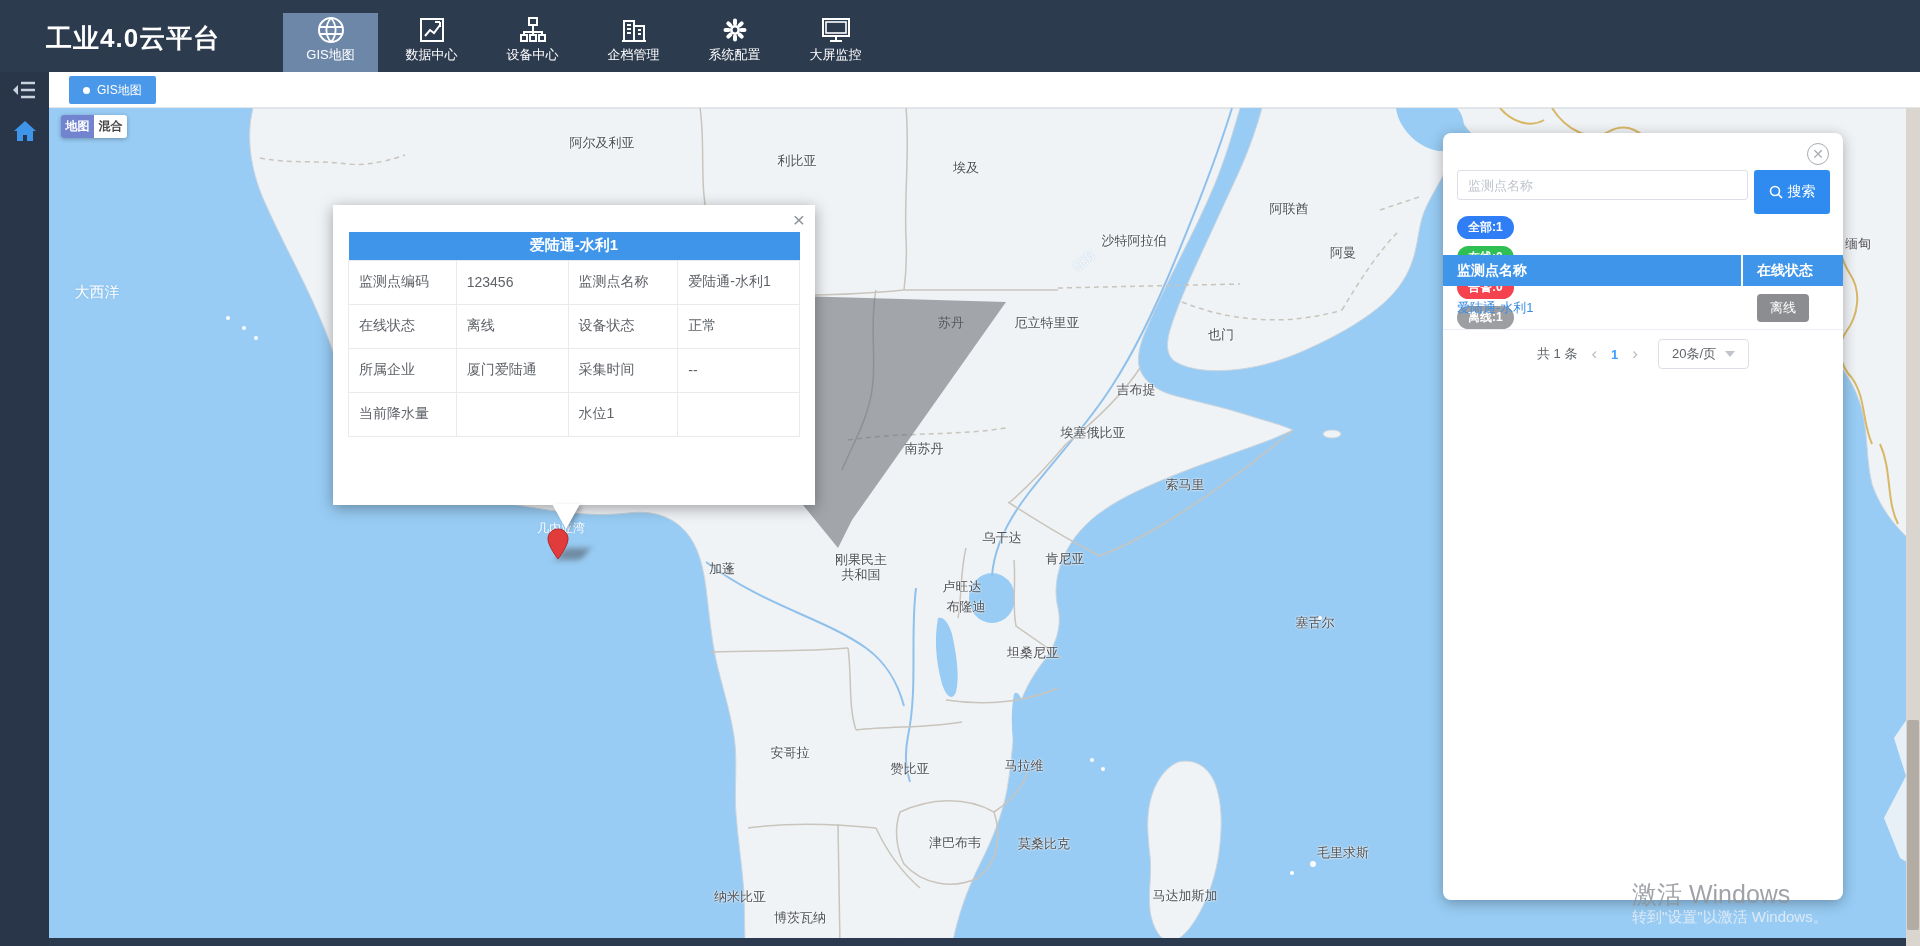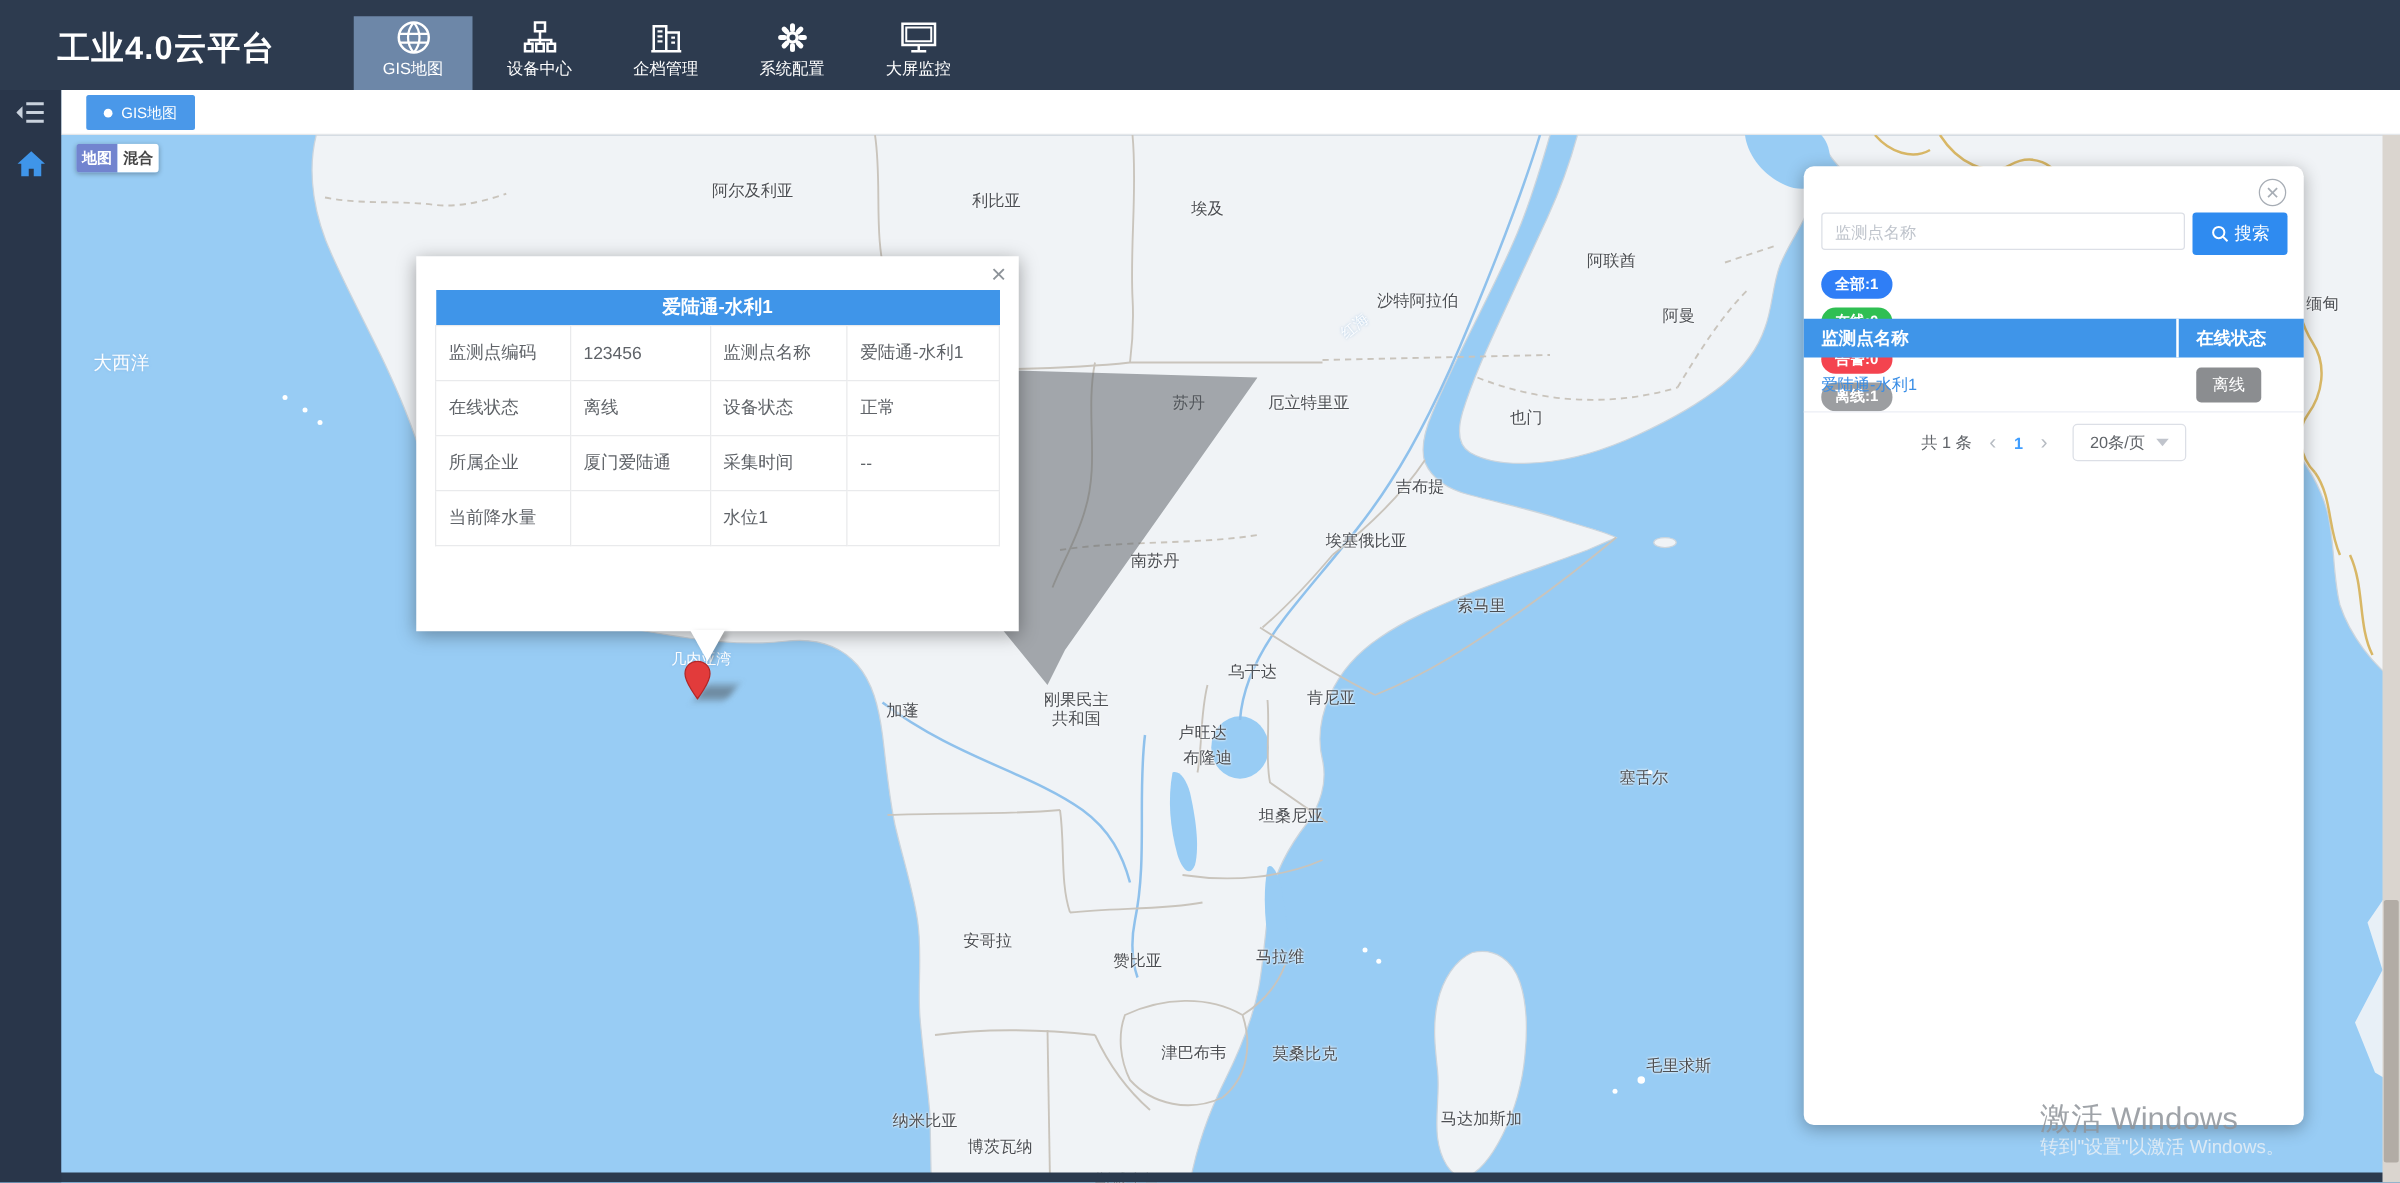--- a/index.html
+++ b/index.html
@@ -56,21 +56,21 @@
   .popup-table td { border:1px solid #e9eaec; height:44px; padding:0 10px; }
   .popup-table td.c1 { width:108px; } .popup-table td.c2 { width:112px; }
   .popup-table td.c3 { width:110px; } .popup-table td.c4 { width:122px; }
 
   
   .panel { position:absolute; left:1443px; top:133px; width:400px; height:767px; background:#fff; border-radius:8px; z-index:40; box-shadow:0 3px 14px rgba(0,0,0,.3); }
   .panel-close { position:absolute; right:14px; top:10px; width:22px; height:22px; border:1px solid #a7adb5; border-radius:50%; color:#a7adb5; text-align:center; line-height:20px; font-size:14px; cursor:pointer; }
   .search-row { position:absolute; left:14px; top:37px; display:flex; }
   .search-input { width:291px; height:30px; border:1px solid #dcdfe6; border-radius:3px; padding:0 10px; font-size:13px; color:#333; outline:none; }
   .search-input::placeholder { color:#bfc4cc; }
-  .search-btn { width:76px; height:34px; margin-left:6px; background:#2f8bf0; color:#fff; border:none; border-radius:3px; font-size:14px; display:flex; align-items:center; justify-content:center; gap:5px; cursor:pointer; }
+  .search-btn { width:76px; height:44px; margin-left:6px; background:#2f8bf0; color:#fff; border:none; border-radius:3px; font-size:14px; display:flex; align-items:center; justify-content:center; gap:5px; cursor:pointer; }
   .badge-row { position:absolute; left:14px; top:83px; display:flex; gap:7px;flex-direction:column; }
   .badge { height:23px; border-radius:12px; padding:0 11px; color:#fff; font-size:12px; font-weight:bold; line-height:23px; cursor:pointer; }
   .ptable { position:absolute; left:0; top:122px; width:400px; }
   .ptable-head { display:flex; background:#3f95e9; color:#fff; font-size:14px; font-weight:bold; height:31px; line-height:31px; }
   .ptable-head .h1 { width:300px; padding-left:14px; border-right:2px solid #fff; }
   .ptable-head .h2 { width:98px; padding-left:14px; }
   .prow { display:flex; align-items:center; height:44px; border-bottom:1px solid #ebeef5; font-size:13px; }
   .prow .cell-name { width:300px; padding-left:14px; color:#3a8ee6; cursor:pointer; }
   .prow .cell-status { width:98px; display:flex; justify-content:flex-start; padding-left:14px; }
   .status-btn { background:#8b8d90; color:#fff; font-size:13px; border:none; border-radius:4px; padding:5px 13px; cursor:pointer; }
@@ -94,20 +94,30 @@
   <div class="logo">工业4.0云平台</div>
   <div class="main-nav">
       <div class="nav-item active">
         <span class="nicon">
           <svg width="28" height="28" viewBox="0 0 28 28">
             <circle cx="14" cy="14" r="12" fill="none" stroke="#fff" stroke-width="2"></circle>
             <path d="M14 2a18 18 0 000 24M14 2a18 18 0 010 24M2.5 11h23M3 18h22" fill="none" stroke="#fff" stroke-width="1.8"></path>
           </svg>
         </span>
         <span class="nlabel">GIS地图</span>
+      </div>
+      <div class="nav-item">
+        <span class="nicon">
+          <svg width="28" height="28" viewBox="0 0 28 28">
+            <rect x="3" y="3" width="22" height="22" fill="none" stroke="#fff" stroke-width="2"></rect>
+            <path d="M7 20l5-6 4 3 6-8" fill="none" stroke="#fff" stroke-width="2"></path>
+            <path d="M22 6h-5M22 6v5" stroke="#fff" stroke-width="2" fill="none"></path>
+          </svg>
+        </span>
+        <span class="nlabel">数据中心</span>
       </div>
       <div class="nav-item">
         <span class="nicon">
           <svg width="28" height="28" viewBox="0 0 28 28">
             <rect x="10" y="2" width="8" height="7" fill="none" stroke="#fff" stroke-width="2"></rect>
             <rect x="2" y="19" width="6" height="6" fill="none" stroke="#fff" stroke-width="2"></rect>
             <rect x="11" y="19" width="6" height="6" fill="none" stroke="#fff" stroke-width="2"></rect>
             <rect x="20" y="19" width="6" height="6" fill="none" stroke="#fff" stroke-width="2"></rect>
             <path d="M14 9v5M5 19v-3h18v3M14 14v5" stroke="#fff" stroke-width="2" fill="none"></path>
           </svg>
@@ -246,21 +256,21 @@
   <div class="map-type">
       <div class="mt on">地图</div>
       <div class="mt off">混合</div>
     </div>
 </div>
 
 <div id="label-layer" style="position:absolute;left:0;top:0;width:1920px;height:946px;z-index:3;pointer-events:none;">
     <span class="map-label water" style="left: 97px; top: 291px; font-size: 15px;">大西洋</span>
     <span class="map-label water" style="left: 561px; top: 528px; font-size: 12px;">几内亚湾</span>
     <span class="map-label water" style="left: 1084px; top: 261px; font-size: 12px; transform: translate(-50%, -50%) rotate(-38deg);">红海</span>
-    <span class="map-label" style="left: 592px; top: 152px; padding-left: 20px;">阿尔及利亚</span>
+    <span class="map-label" style="left: 592px; top: 142px; padding-left: 20px;">阿尔及利亚</span>
     <span class="map-label" style="left: 797px; top: 160px;">利比亚</span>
     <span class="map-label" style="left: 966px; top: 167px;">埃及</span>
     <span class="map-label" style="left: 1134px; top: 240px;">沙特阿拉伯</span>
     <span class="map-label" style="left: 1289px; top: 208px;">阿联酋</span>
     <span class="map-label" style="left: 1343px; top: 252px;">阿曼</span>
     <span class="map-label" style="left: 951px; top: 322px;">苏丹</span>
     <span class="map-label" style="left: 1047px; top: 322px;">厄立特里亚</span>
     <span class="map-label" style="left: 1221px; top: 334px;">也门</span>
     <span class="map-label" style="left: 1136px; top: 389px;">吉布提</span>
     <span class="map-label" style="left: 924px; top: 448px;">南苏丹</span>

